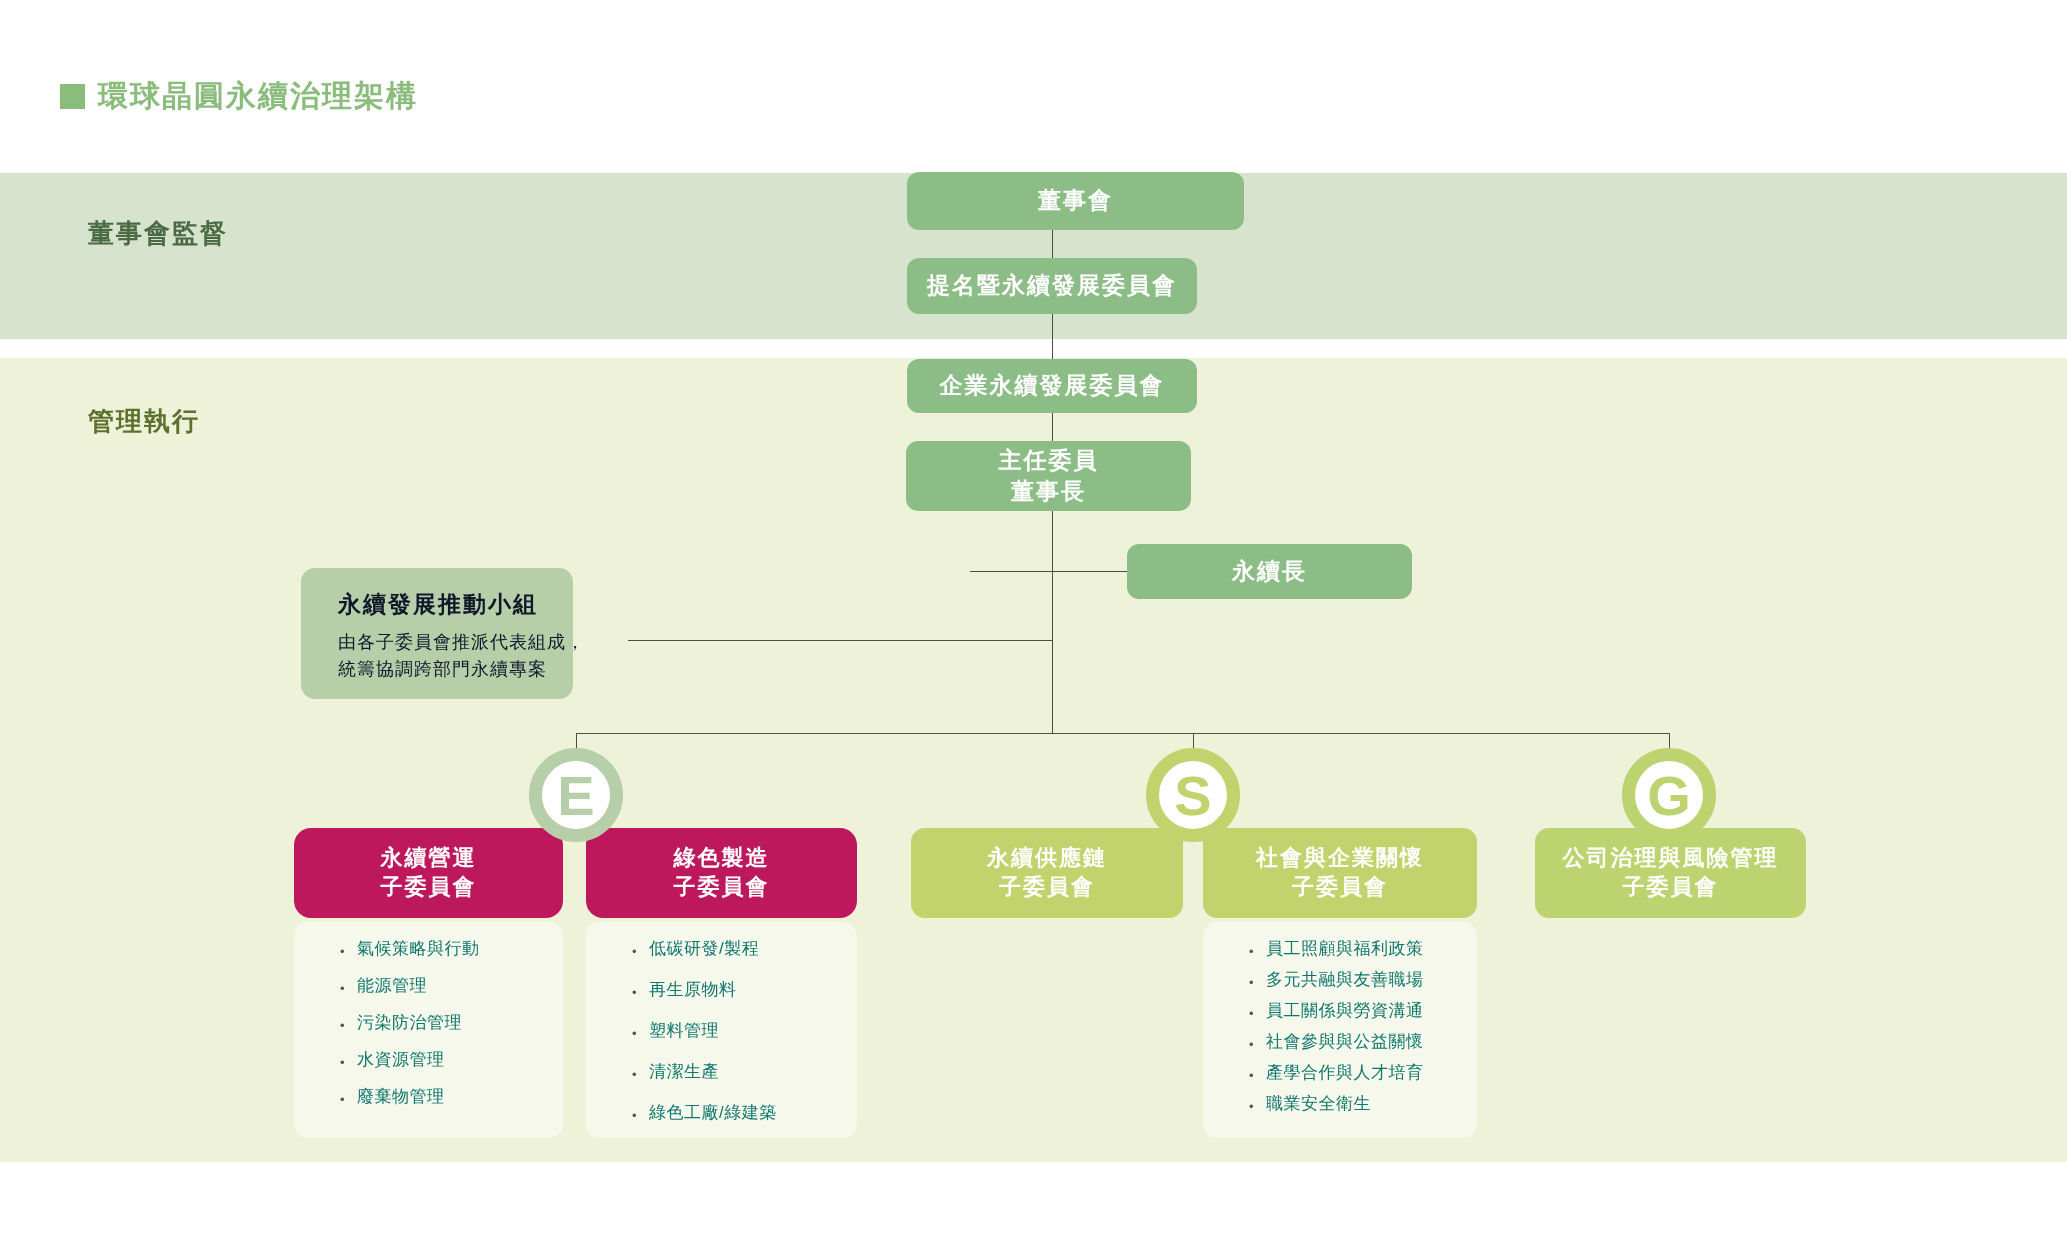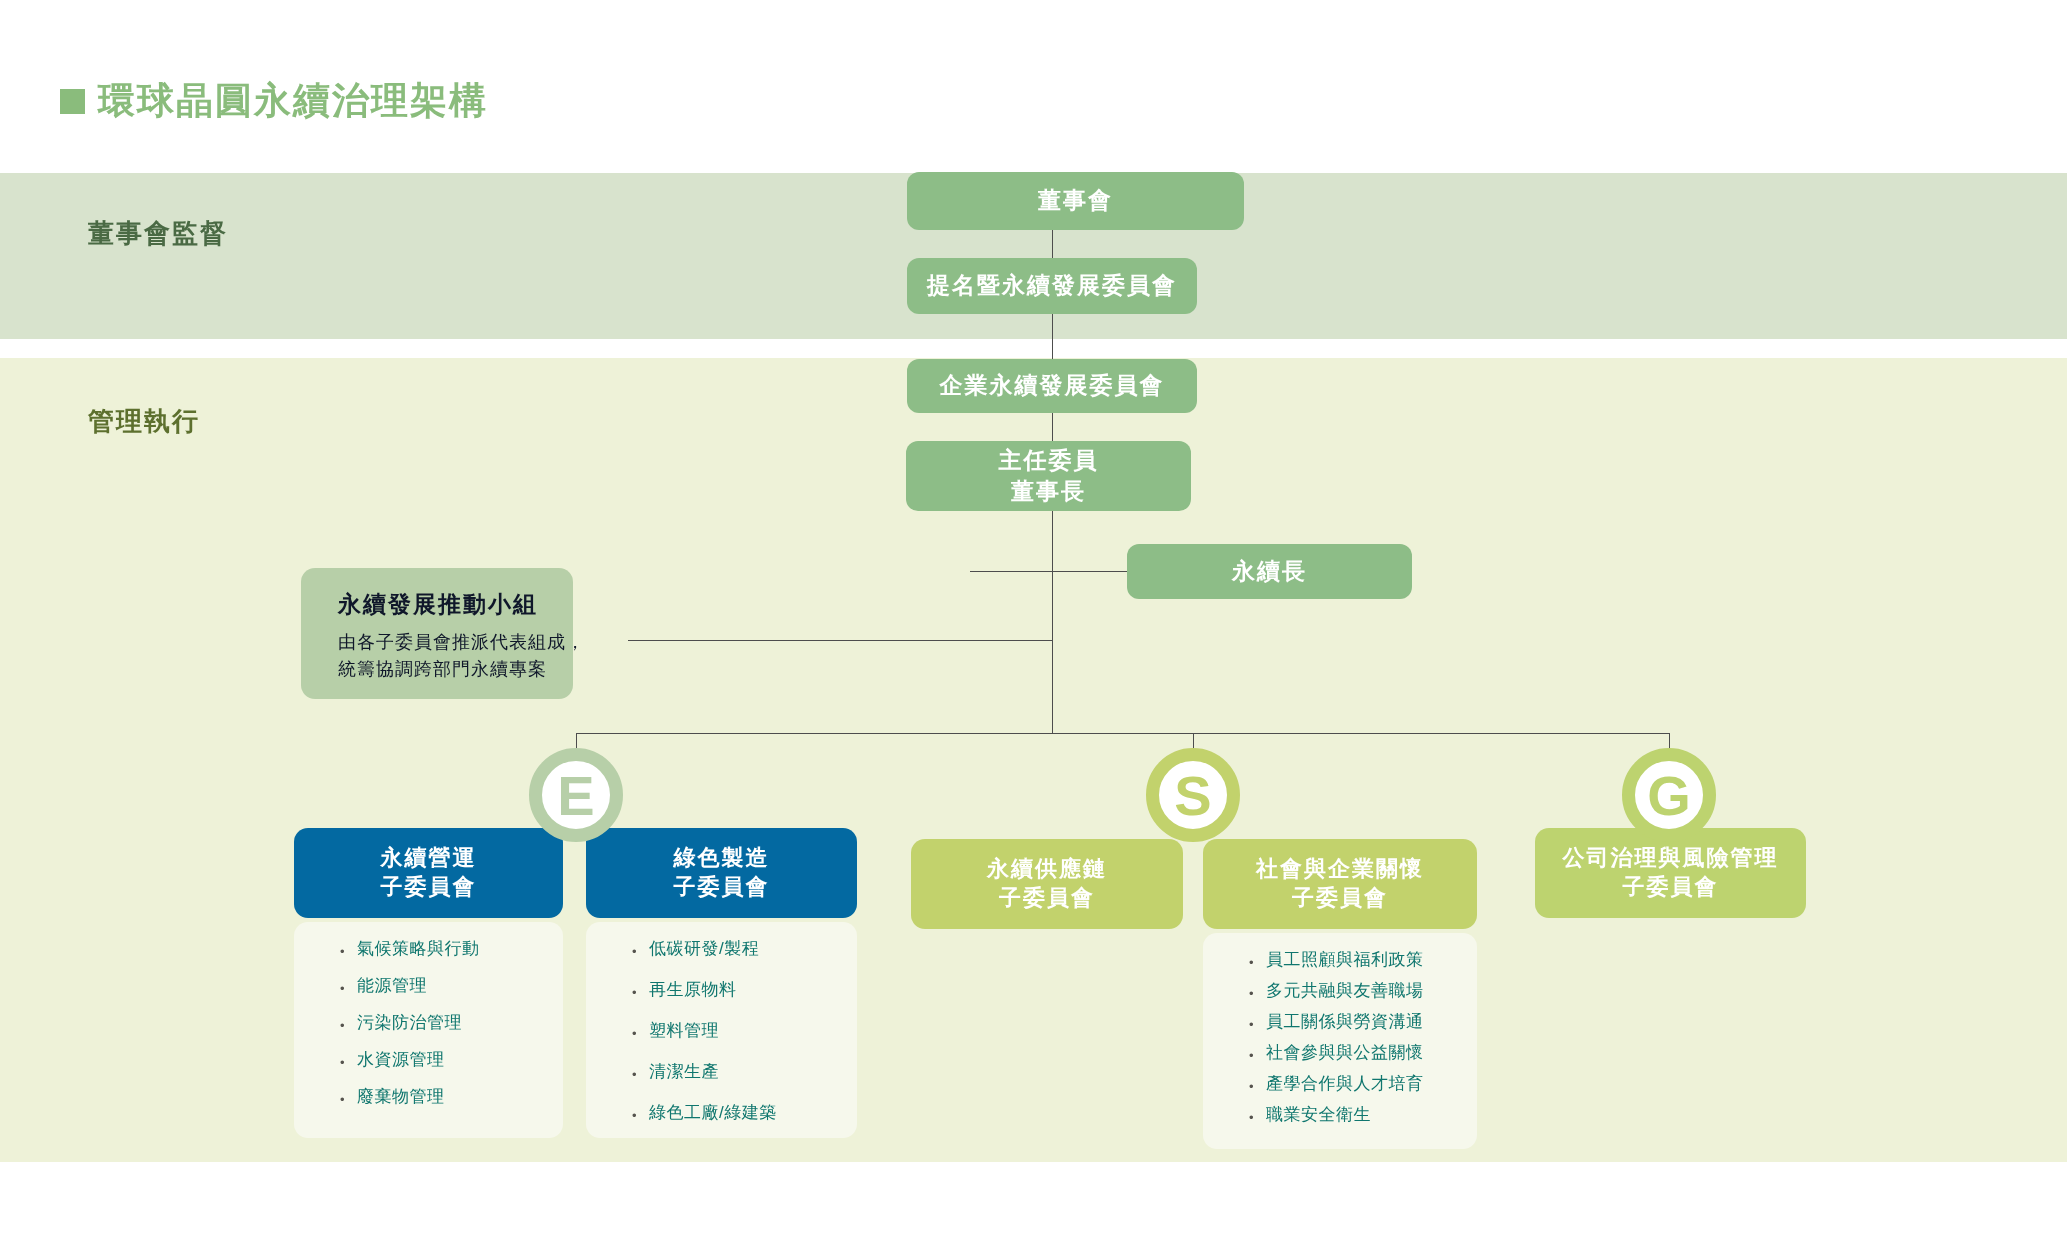--- a/index.html
+++ b/index.html
@@ -3,21 +3,21 @@
 <meta charset="utf-8">
 <style>
   html,body{margin:0;padding:0;background:#ffffff;}
   .canvas{
     position:relative;width:2067px;height:1240px;background:#ffffff;overflow:hidden;
     font-family:"Liberation Sans","DejaVu Sans",sans-serif;
   }
   
   .page-title{position:absolute;left:60px;top:76px;display:flex;align-items:center;gap:13px;z-index:4;}
   .title-square{width:25px;height:25px;background:#8abc7c;flex:0 0 auto;}
-  .title-text{font-size:37px;font-weight:bold;color:#8abc7c;letter-spacing:2px;white-space:nowrap;}
+  .title-text{font-size:30px;font-weight:bold;color:#8abc7c;letter-spacing:2px;white-space:nowrap;}
   
   .band{position:absolute;left:0;width:100%;z-index:0;}
   .band1{top:173px;height:166px;background:#d8e3cd;}
   .band2{top:358px;height:804px;background:#eef2d8;}
   .band-label{position:absolute;font-size:26px;font-weight:bold;letter-spacing:2px;white-space:nowrap;}
   .band1 .band-label{left:88px;top:43px;color:#4a6a44;}
   .band2 .band-label{left:88px;top:46px;color:#5d702e;}
   
   .line{position:absolute;background:#4d4d4d;z-index:1;}
   .trunk{left:1052px;top:230px;width:1px;height:503px;}
@@ -60,22 +60,22 @@
   .card{position:absolute;top:828px;z-index:2;}
   .card-0{left:294px;width:269px;}
   .card-1{left:586px;width:271px;}
   .card-2{left:911px;width:272px;}
   .card-3{left:1203px;width:274px;}
   .card-4{left:1535px;width:271px;}
   .card-header{
     height:90px;border-radius:14px;display:flex;flex-direction:column;align-items:center;justify-content:center;
     color:#ffffff;font-weight:bold;font-size:22px;line-height:1.3;letter-spacing:2px;white-space:nowrap;
   }
-  .group-E .card-header{background:#0369a1;}
-  .group-S .card-header{background:#c2d26c;margin-top:11px;}
+  .group-E .card-header{background:#be185d;border-radius:17px;}
+  .group-S .card-header{background:#c2d26c;}
   .group-G .card-header{background:#bdd36f;}
   .card-body{
     margin-top:4px;height:216px;background:#f6f8ec;border-radius:14px;
     box-sizing:border-box;padding:17px 8px 0 46px;
   }
   .card-body ul{list-style:none;margin:0;padding:0;}
   .card-body li{
     position:relative;font-size:17px;line-height:19px;color:#0f766e;padding-left:17px;
     letter-spacing:0.5px;white-space:nowrap;
   }

